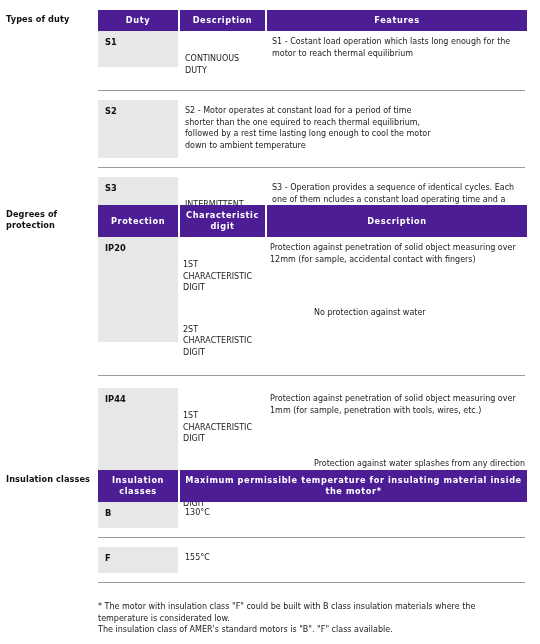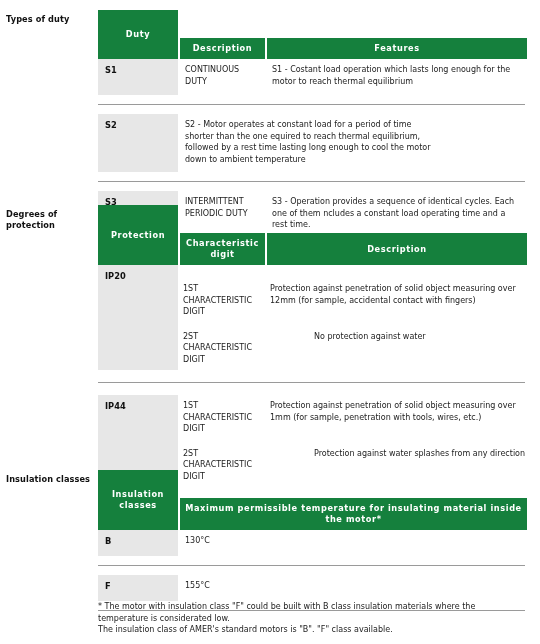--- a/index.html
+++ b/index.html
@@ -45,34 +45,34 @@
     top: 0;
     width: 427px;
   }
 
   
   .thead {
     display: flex;
     width: 427px;
   }
   .th {
-    background: #15803d;
+    background: #4c1d95;
     color: #ffffff;
     font-size: 8.2px;
     font-weight: bold;
     letter-spacing: 0.6px;
     text-align: center;
     padding: 5px 4px 5px 4px;
     box-sizing: border-box;
     line-height: 11px;
     display: flex;
     align-items: center;
     justify-content: center;
   }
-  .th + .th { margin-left: 2px; margin-top: 28px; }
+  .th + .th { margin-left: 2px; }
 
   .col-a { width: 80px; flex: 0 0 80px; }
   .col-b { width: 85px; flex: 0 0 85px; }
   .col-c { width: 260px; flex: 0 0 260px; }
   .col-wide { width: 347px; flex: 0 0 347px; }
 
   
   .trow {
     display: flex;
     width: 427px;
@@ -82,21 +82,21 @@
     background: #e7e7e7;
     box-sizing: border-box;
     padding: 5px 16px 5px 7px;
     font-size: 8.3px;
     font-weight: bold;
     color: #111111;
     line-height: 12px;
   }
   .cell-mid {
     box-sizing: border-box;
-    padding: 5px 4px 5px 5px;
+    padding: 22px 4px 5px 5px;
     font-size: 8px;
     line-height: 11.5px;
     color: #222222;
   }
   .cell-desc {
     box-sizing: border-box;
     padding: 5px 6px 5px 5px;
     font-size: 8px;
     line-height: 11.5px;
     color: #222222;

